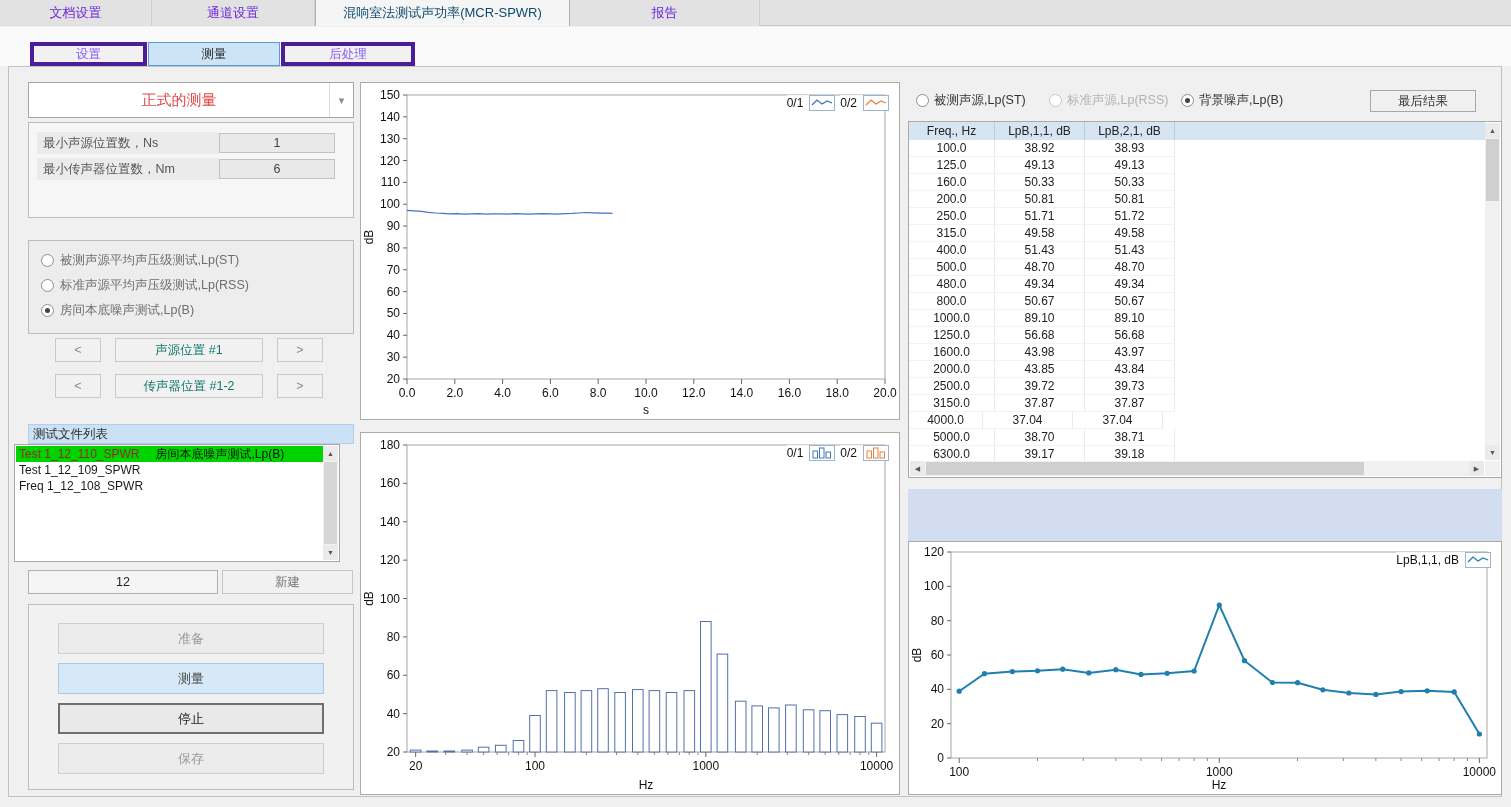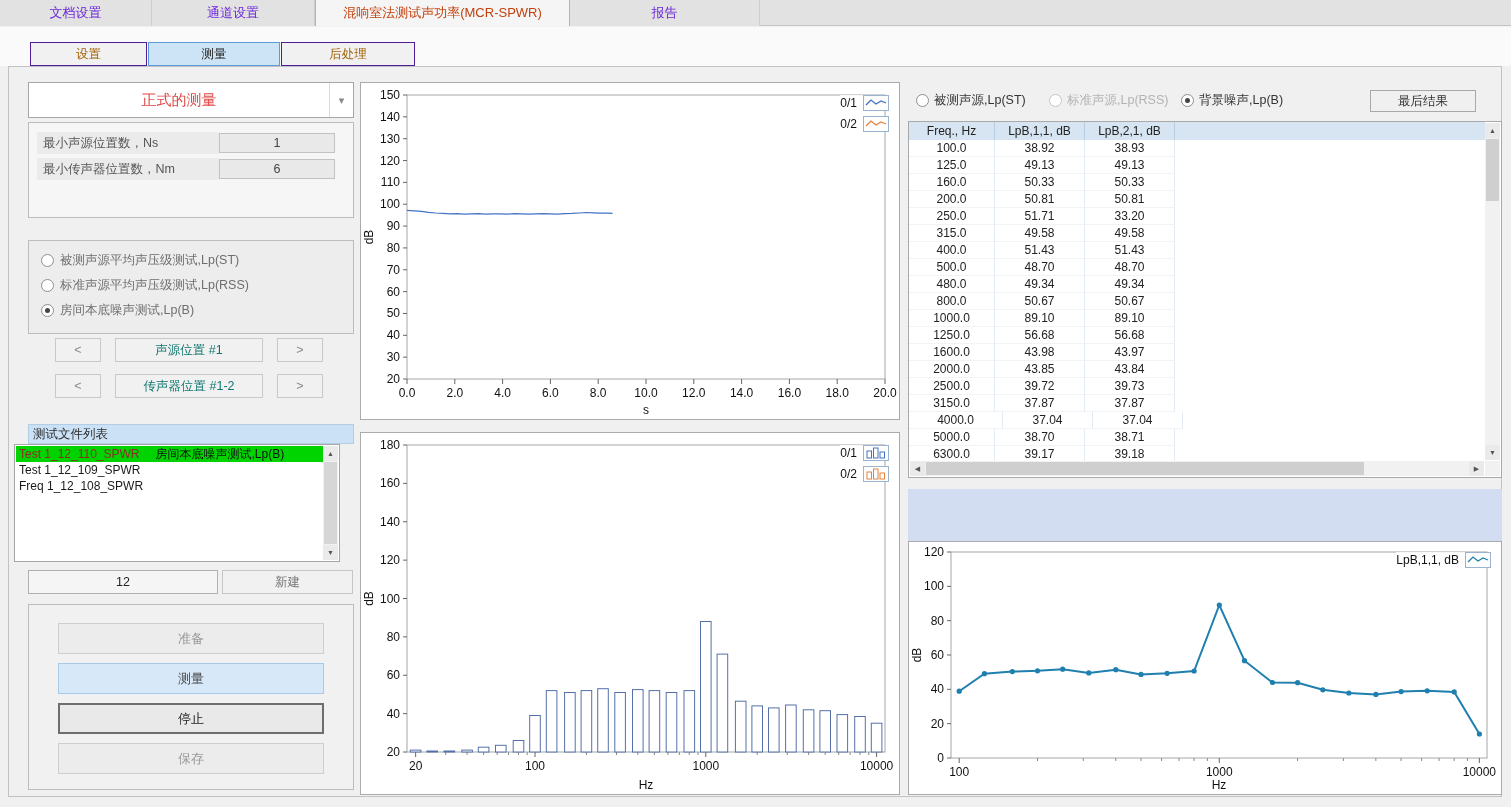--- a/index.html
+++ b/index.html
@@ -2,27 +2,27 @@
 <html><head>
 <meta charset="utf-8">
 <style>
   * { margin:0; padding:0; box-sizing:border-box; }
   body { width:1511px; height:807px; font-family:"Liberation Sans","DejaVu Sans",sans-serif; background:#e9e9e9; color:#333; font-size:13px; }
   #app { position:relative; width:1511px; height:807px; background:#f0f0f0; overflow:hidden; }
 
   
   .tabbar { position:absolute; left:0; top:0; width:1511px; height:26px; background:#e2e2e2; border-bottom:1px solid #c6c6c6; display:flex; }
   .tab { height:26px; display:flex; align-items:center; justify-content:center; color:#6d28d9; background:#e2e2e2; border-right:1px solid #cecece; font-size:13px; cursor:default; }
-  .tab.active { background:#f5f5f5; color:#c2410c; border-left:1px solid #b3b3b3; border-right:1px solid #b3b3b3; }
+  .tab.active { background:#f5f5f5; color:#0c4a6e; border-left:1px solid #b3b3b3; border-right:1px solid #b3b3b3; }
   .subtab-strip { position:absolute; left:0; top:27px; width:1511px; height:39px; background:#fafafa; }
   .main-panel { position:absolute; left:8px; top:66px; width:1494px; height:731px; background:#f0f0f0; border:1px solid #c2c2c2; }
 
   
   .subtabs { position:absolute; left:30px; top:42px; height:24px; display:flex; z-index:2; }
-  .subtab { height:24px; display:flex; align-items:center; justify-content:center; background:#f1f1f1; border:1px solid #4c1d95; color:#a16207; font-size:12.5px; margin-right:1px; cursor:default; }
+  .subtab { height:24px; display:flex; align-items:center; justify-content:center; background:#f1f1f1; border:4px solid #4c1d95; color:#8b5cf6; font-size:12.5px; margin-right:1px; cursor:default; }
   .subtab.active { background:#cde3f6; border:1px solid #5b9bd5; color:#222; }
 
   
   .combo { position:absolute; left:28px; top:82px; width:326px; height:36px; background:#fff; border:1px solid #a6a6a6; display:flex; align-items:center; }
   .combo-text { flex:1; text-align:center; color:#e04848; font-size:15px; }
   .combo-arrow { width:24px; height:100%; display:flex; align-items:center; justify-content:center; color:#8a8a8a; border-left:1px solid #dcdcdc; font-size:11px; }
 
   .param-group { position:absolute; left:28px; top:122px; width:326px; height:96px; background:#f6f6f6; border:1px solid #bcbcbc; }
   .param-row { position:absolute; left:8px; height:22px; display:flex; align-items:center; }
   .param-label { width:182px; height:22px; line-height:22px; background:#ebebeb; color:#555; font-size:12.5px; padding-left:6px; white-space:nowrap; }
@@ -63,21 +63,21 @@
   .ab-gray { background:#ececec; border:1px solid #cecece; color:#9a9a9a; }
   .ab-blue { background:#d7e9f9; border:1px solid #a9c9e8; color:#4a4a4a; }
   .ab-dark { background:#e9e9e9; border:2px solid #6e6e6e; color:#1a1a1a; }
 
   
   .chart-panel { position:absolute; background:#fff; border:1px solid #ababab; }
   .cp1 { left:360px; top:82px; width:540px; height:338px; }
   .cp2 { left:360px; top:432px; width:540px; height:363px; }
   .cp3 { left:908px; top:541px; width:594px; height:254px; }
   .chart-mount { position:absolute; left:0; top:0; }
-  .legend { position:absolute; display:flex; flex-direction:column; gap:5px; align-items:flex-end; z-index:3; }
+  .legend { position:absolute; display:flex; flex-direction:row; gap:5px; align-items:flex-end; z-index:3; }
   .legend-row { display:flex; align-items:center; gap:6px; font-size:12px; color:#111; background:rgba(255,255,255,0.85); }
 
   
   .src-radios { position:absolute; left:916px; top:92px; width:460px; height:18px; }
   .src-radio { position:absolute; top:0; display:flex; align-items:center; gap:5px; font-size:12.5px; color:#333; }
   .src-radio .radio-label { white-space:nowrap; }
   .dis-label { color:#b2b2b2; }
   .btn-result { left:1370px; top:90px; width:106px; height:22px; color:#333; background:#f0f0f0; border:1px solid #a8a8a8; }
 
   .table-wrap { position:absolute; left:908px; top:121px; width:594px; height:357px; background:#fff; border:1px solid #a9a9a9; }
@@ -411,21 +411,21 @@
         </div>
         <div class="trow">
           <div class="tcell" style="width: 86px;">200.0</div>
           <div class="tcell" style="width: 90px;">50.81</div>
           <div class="tcell" style="width: 90px;">50.81</div>
           <div class="tcell t-fill"></div>
         </div>
         <div class="trow">
           <div class="tcell" style="width: 86px;">250.0</div>
           <div class="tcell" style="width: 90px;">51.71</div>
-          <div class="tcell" style="width: 90px;">33.20</div>
+          <div class="tcell" style="width: 90px;">51.72</div>
           <div class="tcell t-fill"></div>
         </div>
         <div class="trow">
           <div class="tcell" style="width: 86px;">315.0</div>
           <div class="tcell" style="width: 90px;">49.58</div>
           <div class="tcell" style="width: 90px;">49.58</div>
           <div class="tcell t-fill"></div>
         </div>
         <div class="trow">
           <div class="tcell" style="width: 86px;">400.0</div>
@@ -481,21 +481,21 @@
           <div class="tcell" style="width: 90px; text-align: right;">39.73</div>
           <div class="tcell t-fill"></div>
         </div>
         <div class="trow">
           <div class="tcell" style="width: 86px;">3150.0</div>
           <div class="tcell" style="width: 90px;">37.87</div>
           <div class="tcell" style="width: 90px;">37.87</div>
           <div class="tcell t-fill"></div>
         </div>
         <div class="trow">
-          <div class="tcell" style="width: 94px;">4000.0</div>
+          <div class="tcell" style="width: 74px;">4000.0</div>
           <div class="tcell" style="width: 90px;">37.04</div>
           <div class="tcell" style="width: 90px;">37.04</div>
           <div class="tcell t-fill"></div>
         </div>
         <div class="trow">
           <div class="tcell" style="width: 86px;">5000.0</div>
           <div class="tcell" style="width: 90px;">38.70</div>
           <div class="tcell" style="width: 90px;">38.71</div>
           <div class="tcell t-fill"></div>
         </div>

